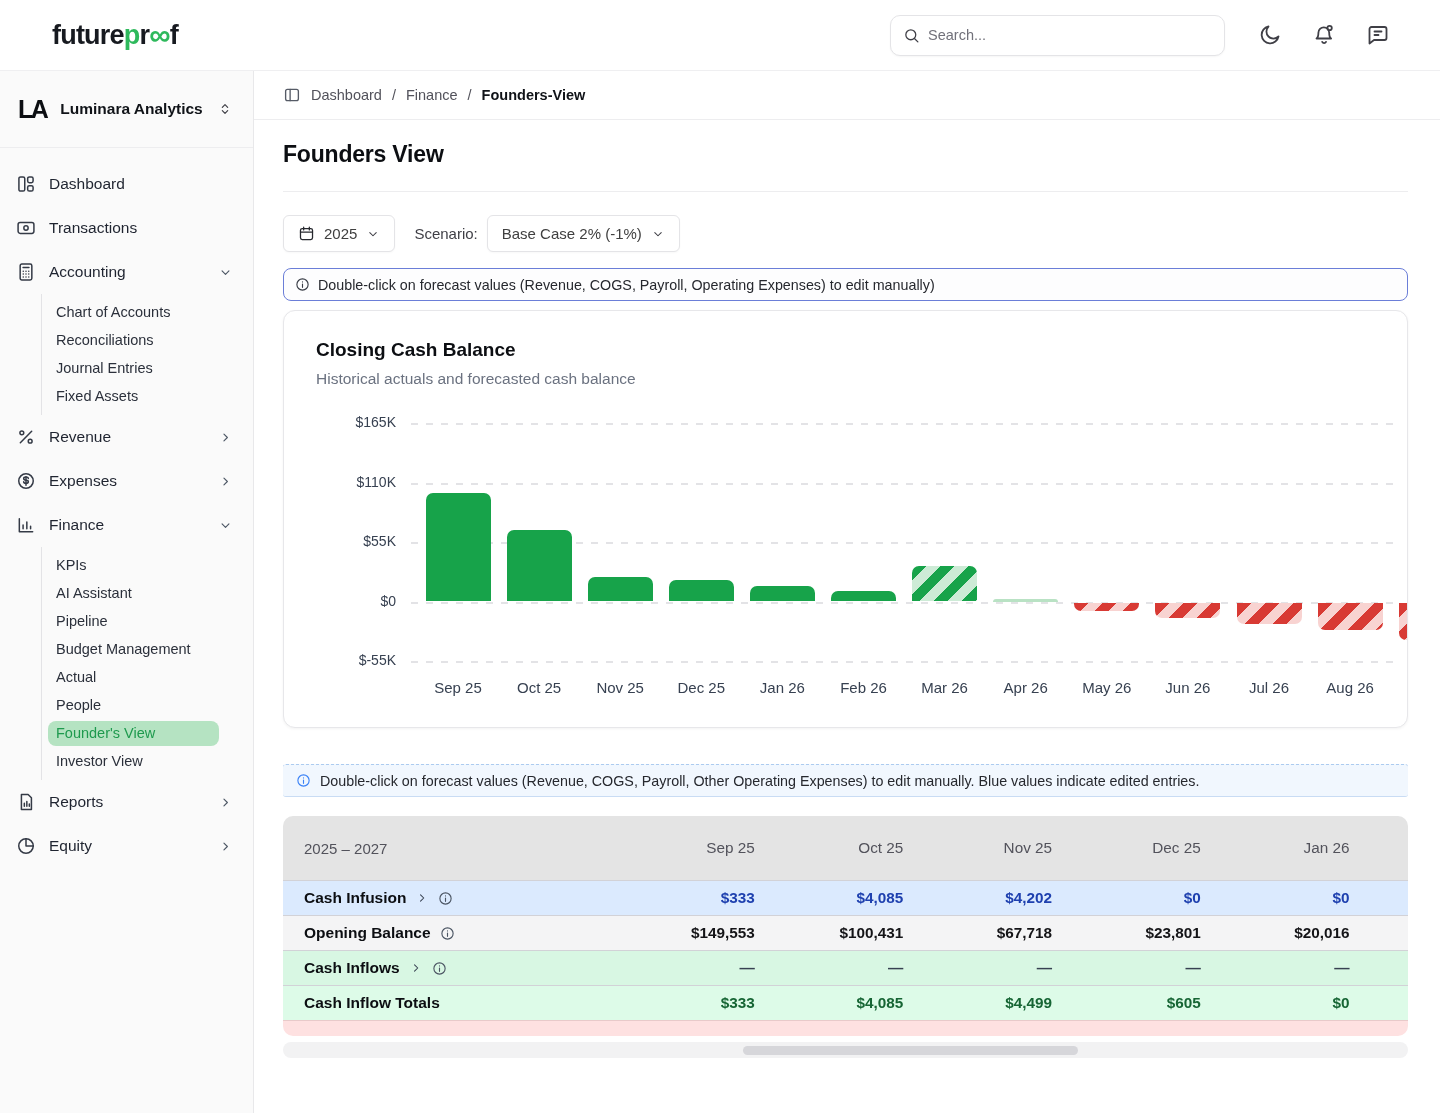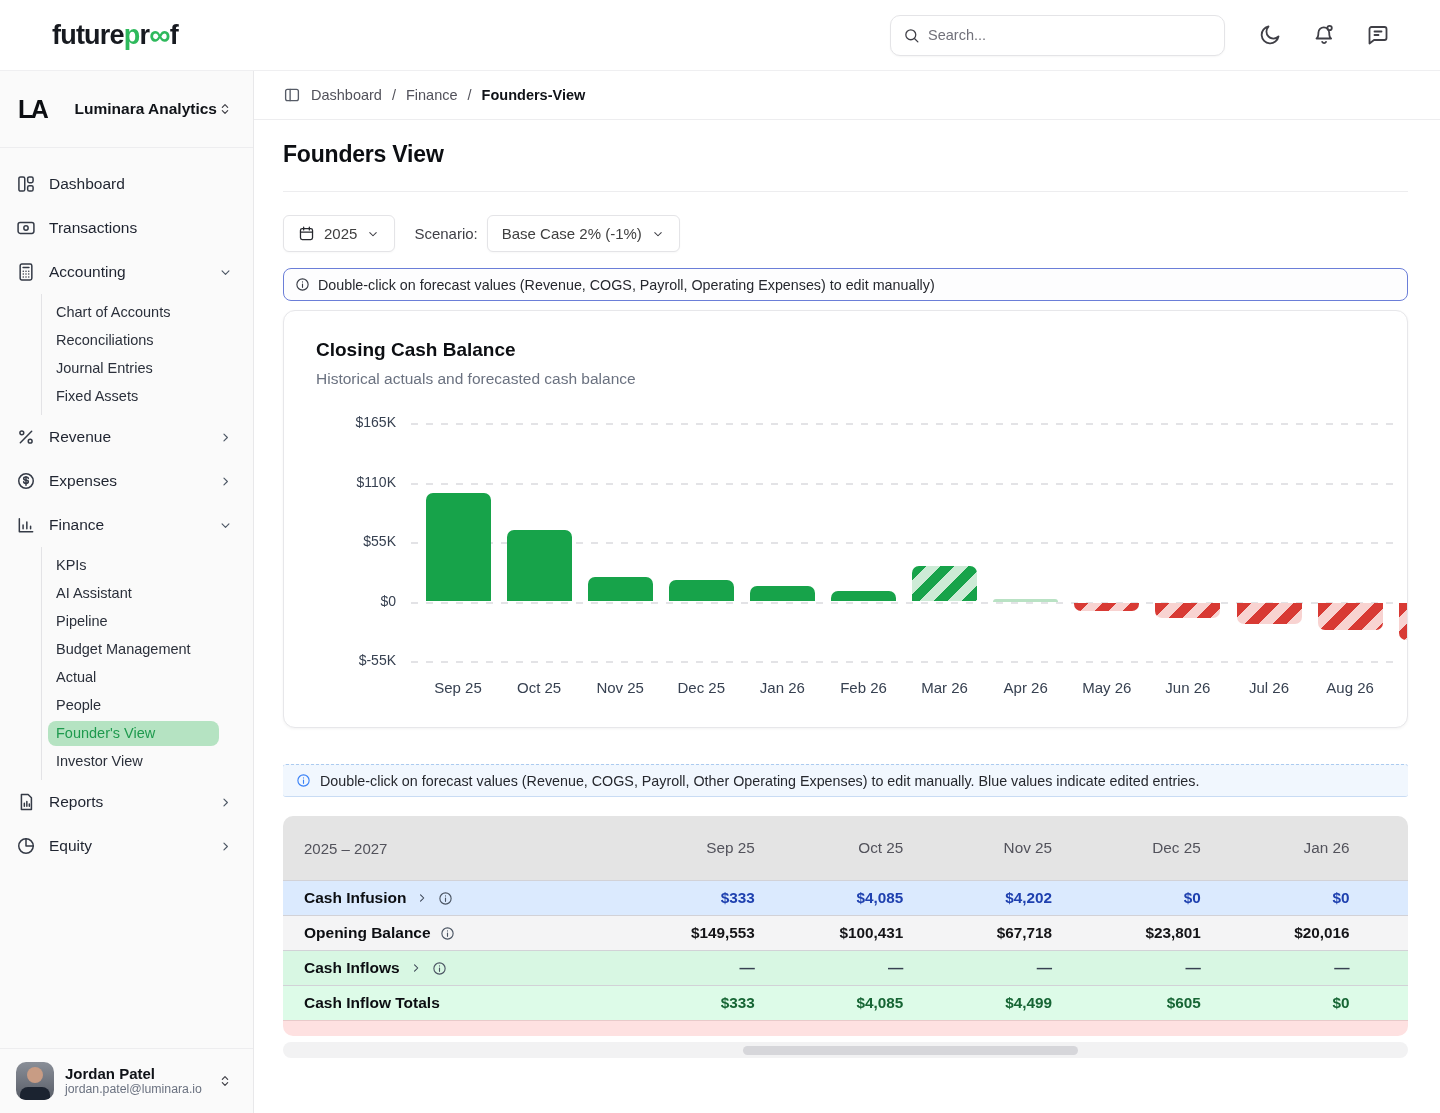--- a/index.html
+++ b/index.html
@@ -20,21 +20,21 @@
   .searchbox input::placeholder { color:#71717a; }
   .top-icons { display:flex; align-items:center; gap:30px; margin-left:33px; }
   .icon-btn { width:24px; height:24px; color:#3f3f46; cursor:pointer; background:none; border:none; padding:0; }
 
   .icn { width:100%; height:100%; display:block; }
   svg.icn { fill:none; stroke:currentColor; stroke-width:1.8; stroke-linecap:round; stroke-linejoin:round; }
 
   
   .sidebar { position:absolute; left:0; top:71px; width:254px; bottom:0; background:#fafafa;
     border-right:1px solid #e8e8ea; display:flex; flex-direction:column; }
-  .workspace { height:77px; border-bottom:1px solid #ededef; display:flex; align-items:center; padding:0 20px 0 18px; cursor:pointer;text-align:right; }
+  .workspace { height:77px; border-bottom:1px solid #ededef; display:flex; align-items:center; padding:0 20px 0 18px; cursor:pointer; }
   .ws-mono { font-size:25px; font-weight:800; letter-spacing:-2.5px; color:#0c0e12; margin-right:14px; }
   .ws-name { font-size:15.5px; font-weight:700; color:#101318; flex:1; }
   .ws-chev { width:16px; height:16px; color:#3f3f46; }
 
   .nav { padding:14px 20px 0 16px; flex:1; overflow:hidden; }
   .nav-item { height:44px; display:flex; align-items:center; gap:13px; font-size:15.5px; color:#1f2430; cursor:pointer; }
   .nav-item .nicon { width:20px; height:20px; color:#343a46; flex:none; }
   .nav-item .chev { width:15px; height:15px; color:#4b5563; margin-left:auto; flex:none; }
   .sub { margin-left:25px; border-left:1px solid #e3e3e6; padding:3px 0; }
   .sub-item { margin:3px 14px 3px 6px; padding:4px 8px 5px 8px; font-size:14.5px; color:#2b303b;
@@ -283,32 +283,20 @@
           </svg>
         </span>
         <span>Equity</span>
         <span class="chev">
           <svg class="icn" viewBox="0 0 24 24">
             <path d="M9.5 6.5L15 12l-5.5 5.5"></path>
           </svg>
         </span>
       </div>
     </nav>
-  <div class="userbox">
-    <span class="avatar"></span>
-    <span>
-      <div class="user-name">Jordan Patel</div>
-      <div class="user-email">jordan.patel@luminara.io</div>
-    </span>
-    <span class="user-chev">
-      <svg class="icn" viewBox="0 0 24 24">
-          <path d="M8 9.5L12 5.5l4 4M8 14.5l4 4 4-4"></path>
-        </svg>
-    </span>
-  </div>
 </aside>
 
 <main class="main">
 
   <div class="crumbrow">
     <button class="crumb-toggle">
       <svg class="icn" viewBox="0 0 24 24">
           <rect x="3.5" y="4.5" width="17" height="15" rx="2.5"></rect>
           <path d="M9.5 4.5v15"></path>
         </svg>

